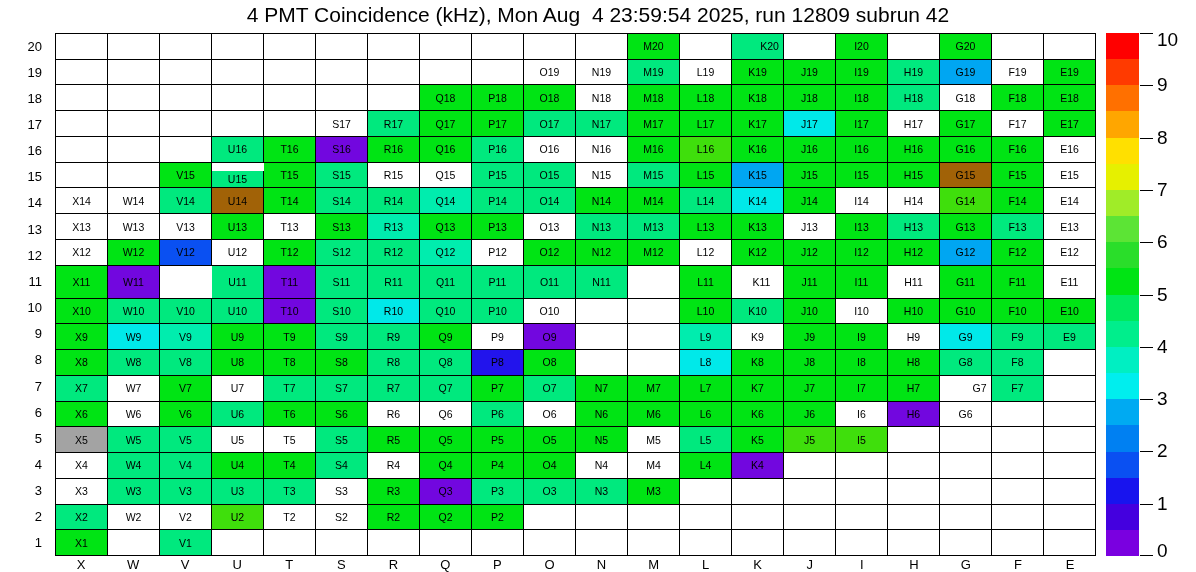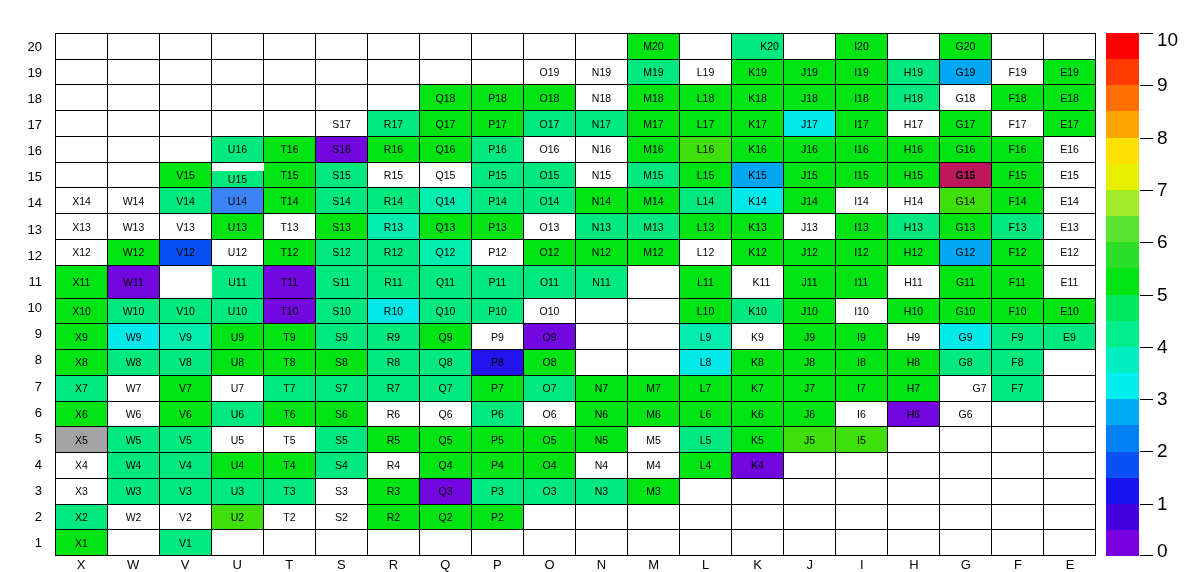--- a/index.html
+++ b/index.html
@@ -29,20 +29,21 @@
   .cticks{position:absolute;left:1139px;top:33px;width:56px;height:523px;}
   .ctick-line{position:absolute;right:42px;width:13px;height:0;
               border-top:1px solid #000;}
   .ctick-label{position:absolute;left:18px;transform:translateY(-50%);
                font-size:19px;color:#000;}
 </style>
 </head>
 <body>
 
 <div class="fig">
+  <div class="title">4 PMT Coincidence (kHz), Mon Aug  4 23:59:54 2025, run 12809 subrun 42</div>
   <div class="yaxis" id="yaxis">
       <div>20</div>
       <div>19</div>
       <div>18</div>
       <div>17</div>
       <div>16</div>
       <div>15</div>
       <div>14</div>
       <div>13</div>
       <div>12</div>
@@ -169,27 +170,27 @@
       <div class="cell" style="background: rgb(255, 255, 255);">Q15</div>
       <div class="cell" style="background: rgb(0, 233, 126);">P15</div>
       <div class="cell" style="background: rgb(0, 233, 126);">O15</div>
       <div class="cell" style="background: rgb(255, 255, 255);">N15</div>
       <div class="cell" style="background: rgb(0, 233, 126);">M15</div>
       <div class="cell" style="background: rgb(0, 228, 20);">L15</div>
       <div class="cell" style="background: rgb(0, 166, 242);">K15</div>
       <div class="cell" style="background: rgb(0, 228, 20);">J15</div>
       <div class="cell" style="background: rgb(0, 228, 20);">I15</div>
       <div class="cell" style="background: rgb(0, 228, 20);">H15</div>
-      <div class="cell" style="background: #be185d; font-weight: bold;">G15</div>
+      <div class="cell" style="background: #a16207;">G15</div>
       <div class="cell" style="background: rgb(0, 228, 20);">F15</div>
       <div class="cell" style="background: rgb(255, 255, 255);">E15</div>
       <div class="cell" style="background: rgb(255, 255, 255);">X14</div>
       <div class="cell" style="background: rgb(255, 255, 255);">W14</div>
       <div class="cell" style="background: rgb(0, 233, 126);">V14</div>
-      <div class="cell" style="background: #3b82f6;">U14</div>
+      <div class="cell" style="background: #a16207;">U14</div>
       <div class="cell" style="background: rgb(0, 228, 20);">T14</div>
       <div class="cell" style="background: rgb(0, 233, 126);">S14</div>
       <div class="cell" style="background: rgb(0, 233, 126);">R14</div>
       <div class="cell" style="background: rgb(0, 237, 174);">Q14</div>
       <div class="cell" style="background: rgb(0, 233, 126);">P14</div>
       <div class="cell" style="background: rgb(0, 233, 126);">O14</div>
       <div class="cell" style="background: rgb(0, 228, 20);">N14</div>
       <div class="cell" style="background: rgb(0, 228, 20);">M14</div>
       <div class="cell" style="background: rgb(0, 233, 126);">L14</div>
       <div class="cell" style="background: rgb(0, 233, 233);">K14</div>

